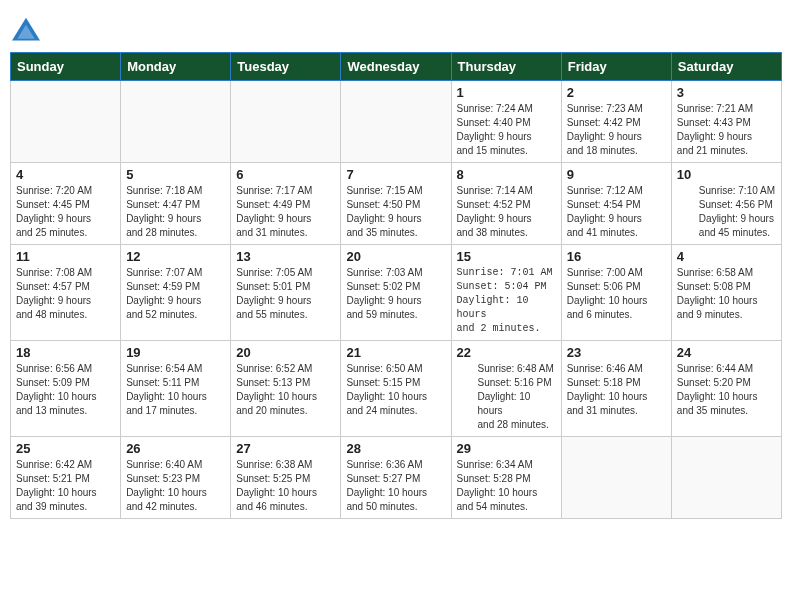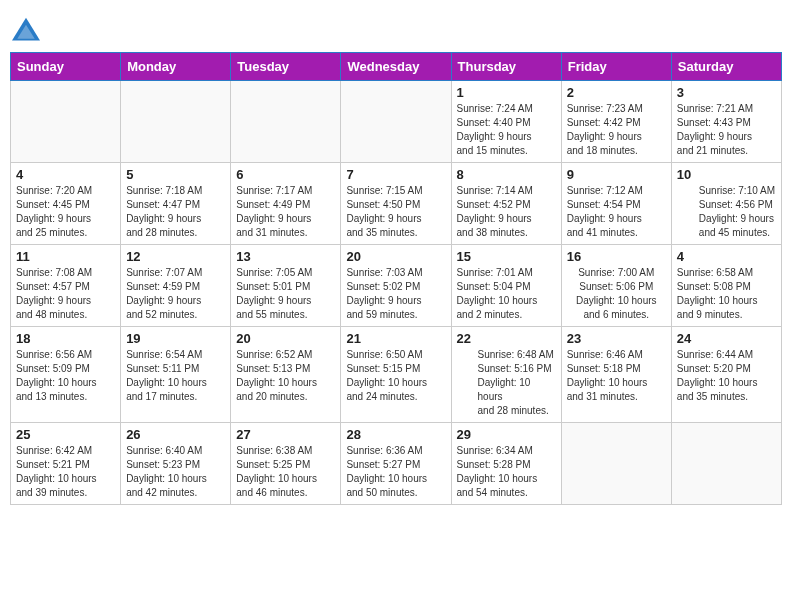--- a/index.html
+++ b/index.html
@@ -45,21 +45,21 @@
     .location-title {
       font-size: 16px;
       color: #444;
     }
     .calendar {
       width: 100%;
       border-collapse: collapse;
       font-size: 11px;
     }
     .calendar th {
-      background-color: #a21caf;
+      background-color: #14532d;
       color: #fff;
       text-align: left;
       padding: 6px 6px;
       font-size: 13px;
       font-weight: bold;
       border: 1px solid #2a7cc7;
     }
     .calendar td {
       border: 1px solid #ccc;
       vertical-align: top;
@@ -219,28 +219,28 @@
         </td>
         <td>
           <span class="day-number">20</span>
           <div class="day-info" style="white-space: pre-line;">Sunrise: 7:03 AM
 Sunset: 5:02 PM
 Daylight: 9 hours
 and 59 minutes.</div>
         </td>
         <td>
           <span class="day-number">15</span>
-          <div class="day-info" style="white-space: pre-line;">Sunrise: 7:01 AM
+          <div class="day-info" style="white-space: pre-line; font-family: Liberation Mono, monospace;">Sunrise: 7:01 AM
 Sunset: 5:04 PM
 Daylight: 10 hours
 and 2 minutes.</div>
         </td>
         <td>
           <span class="day-number">16</span>
-          <div class="day-info" style="white-space: pre-line; text-align: center;">Sunrise: 7:00 AM
+          <div class="day-info" style="white-space: pre-line;">Sunrise: 7:00 AM
 Sunset: 5:06 PM
 Daylight: 10 hours
 and 6 minutes.</div>
         </td>
         <td>
           <span class="day-number">4</span>
           <div class="day-info" style="white-space: pre-line;">Sunrise: 6:58 AM
 Sunset: 5:08 PM
 Daylight: 10 hours
 and 9 minutes.</div>

